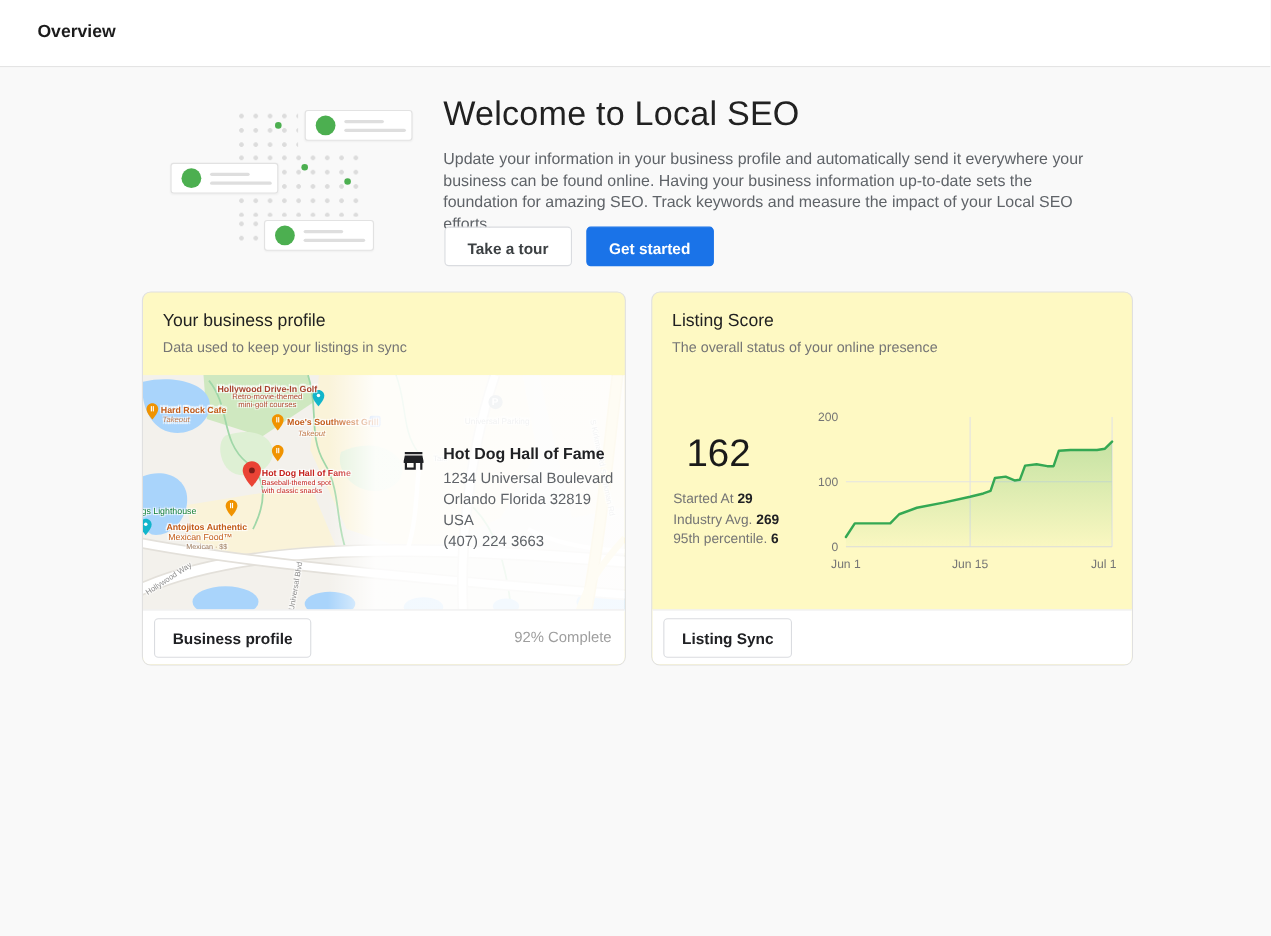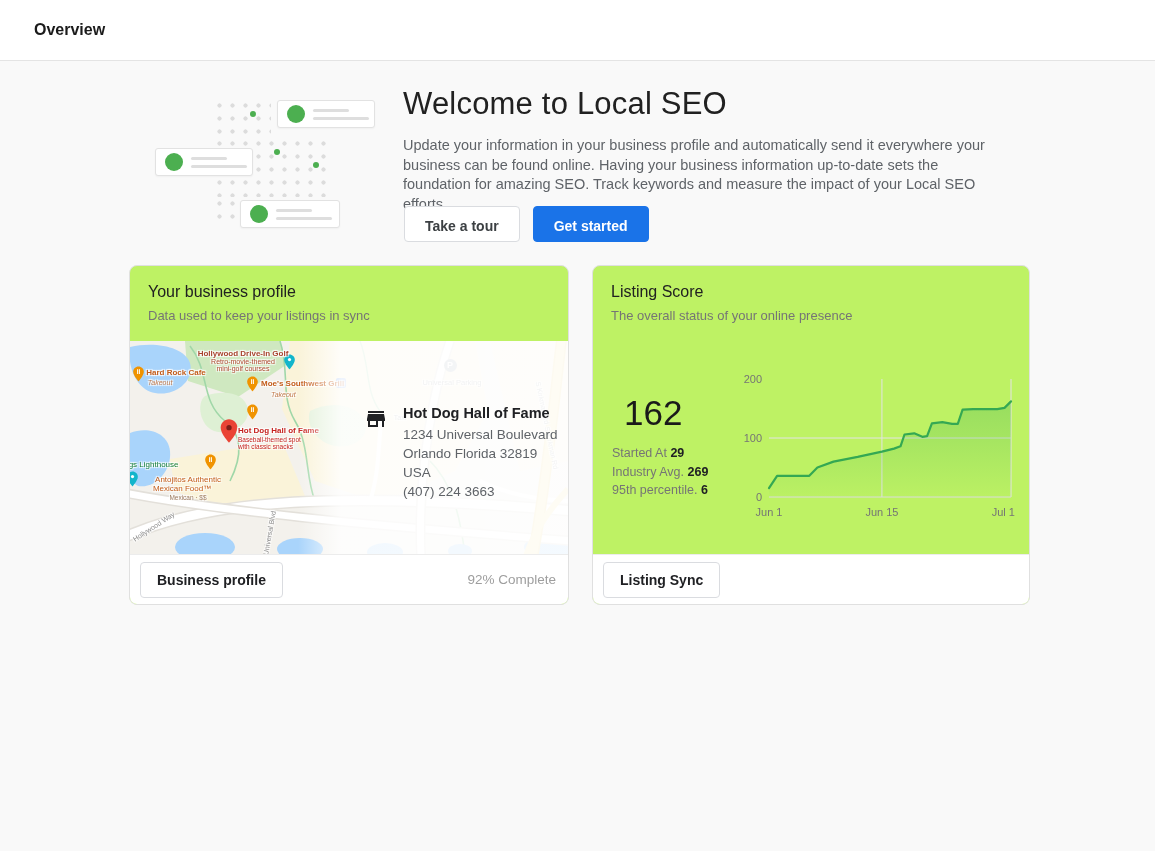--- a/index.html
+++ b/index.html
@@ -27,21 +27,21 @@
   .mini-card .l2 { width:56px; top:16px; }
 
   .hero-title { position:absolute; left:403px; top:86px; font-size:31px; font-weight:400; color:#212121; letter-spacing:0.2px; }
   .hero-desc { position:absolute; left:403px; top:136px; width:606px; font-size:14.5px; line-height:19.5px; color:#5f6368; }
   .hero-buttons { position:absolute; left:404px; top:206px; display:flex; gap:13px; }
   .btn { font-family:inherit; font-size:14px; font-weight:bold; border-radius:4px; padding:11px 20px; height:36px; cursor:pointer; }
   .btn-outline { background:#fff; border:1px solid #dadce0; color:#3c4043; }
   .btn-primary { background:#1a73e8; border:1px solid #1a73e8; color:#fff; }
 
   
-  .card { position:absolute; top:265px; background:#bef264; border:1px solid #e0e0e0; border-radius:8px; overflow:hidden; }
+  .card { position:absolute; top:265px; background:#fef9c3; border:1px solid #e0e0e0; border-radius:8px; overflow:hidden; }
   #card-business { left:129px; width:440px; height:340px; }
   #card-listing  { left:592px; width:438px; height:340px; }
   .card-head { padding:17px 18px 0 18px; height:75px; }
   .card-head h2 { font-size:16px; font-weight:400; color:#212121; }
   .card-head p  { font-size:13px; color:#757575; margin-top:7px; }
   .card-foot { position:absolute; bottom:0; left:0; right:0; height:50px; border-top:1px solid #ececec; display:flex; align-items:center; padding:0 12px 0 10px; background:#fff; }
   .btn-foot { background:#fff; border:1px solid #dadce0; border-radius:4px; font-family:inherit; font-size:14px; font-weight:bold; color:#202124; height:36px; padding:0 16px; cursor:pointer; }
   .foot-status { margin-left:auto; font-size:13.5px; color:#9e9e9e; }
 
   
@@ -196,21 +196,21 @@
         <span class="map-label" style="left: 113px; top: 17px; color: rgb(178, 74, 51); font-size: 7px; transform: translateX(-50%);">Retro-movie-themed</span>
         <span class="map-label" style="left: 113px; top: 24px; color: rgb(178, 74, 51); font-size: 7px; transform: translateX(-50%);">mini-golf courses</span>
         <span class="map-label" style="left: 46px; top: 27px; color: rgb(195, 92, 26); font-size: 8px; font-weight: bold; transform: translateX(-50%);">Hard Rock Cafe</span>
         <span class="map-label" style="left: 30px; top: 38px; color: rgb(194, 124, 78); font-size: 7px; font-style: italic; transform: translateX(-50%);">Takeout</span>
         <span class="map-label" style="left: 131px; top: 38px; color: rgb(195, 92, 26); font-size: 8px; font-weight: bold;">Moe's Southwest Grill</span>
         <span class="map-label" style="left: 141px; top: 50px; color: rgb(194, 124, 78); font-size: 7px; font-style: italic;">Takeout</span>
         <span class="map-label" style="left: 108px; top: 85px; color: rgb(197, 34, 31); font-size: 8px; font-weight: bold;">Hot Dog Hall of Fame</span>
         <span class="map-label" style="left: 108px; top: 95px; color: rgb(197, 34, 31); font-size: 6.5px;">Baseball-themed spot</span>
         <span class="map-label" style="left: 108px; top: 102px; color: rgb(197, 34, 31); font-size: 6.5px;">with classic snacks</span>
         <span class="map-label" style="left: -4px; top: 119px; color: rgb(24, 128, 56); font-size: 8px;">rgs Lighthouse</span>
-        <span class="map-label" style="left: 58px; top: 134px; color: rgb(195, 92, 26); font-size: 8px; font-weight: normal; transform: translateX(-50%);">Antojitos Authentic</span>
+        <span class="map-label" style="left: 58px; top: 134px; color: rgb(195, 92, 26); font-size: 8px; font-weight: bold; transform: translateX(-50%);">Antojitos Authentic</span>
         <span class="map-label" style="left: 52px; top: 143px; color: rgb(195, 92, 26); font-size: 8px; font-weight: normal; transform: translateX(-50%);">Mexican Food™</span>
         <span class="map-label" style="left: 58px; top: 153px; color: rgb(156, 122, 94); font-size: 6.5px; transform: translateX(-50%);">Mexican · $$</span>
         <span class="map-label" style="left: 24px; top: 182px; color: rgb(141, 141, 141); font-size: 7px; transform: translateX(-50%) rotate(-33deg);">Hollywood Way</span>
         <span class="map-label" style="left: 140px; top: 188px; color: rgb(141, 141, 141); font-size: 7px; transform: translateX(-50%) rotate(-80deg);">Universal Blvd</span>
         <span class="map-label" style="left: 412px; top: 58px; color: rgb(154, 160, 166); font-size: 7px; transform: translateX(-50%) rotate(78deg);">S Kirkman Rd</span>
         <span class="map-label" style="left: 421px; top: 103px; color: rgb(154, 160, 166); font-size: 7px; transform: translateX(-50%) rotate(78deg);">S Kirkman Rd</span>
         <span class="map-label" style="left: 322px; top: 38px; color: rgb(154, 160, 166); font-size: 7.5px; transform: translateX(-50%);">Universal Parking</span>
         <span class="map-label" style="left: 270px; top: 73px; color: rgb(154, 160, 166); font-size: 7px; transform: translateX(-50%);">Taxi</span>
       </div>
 

